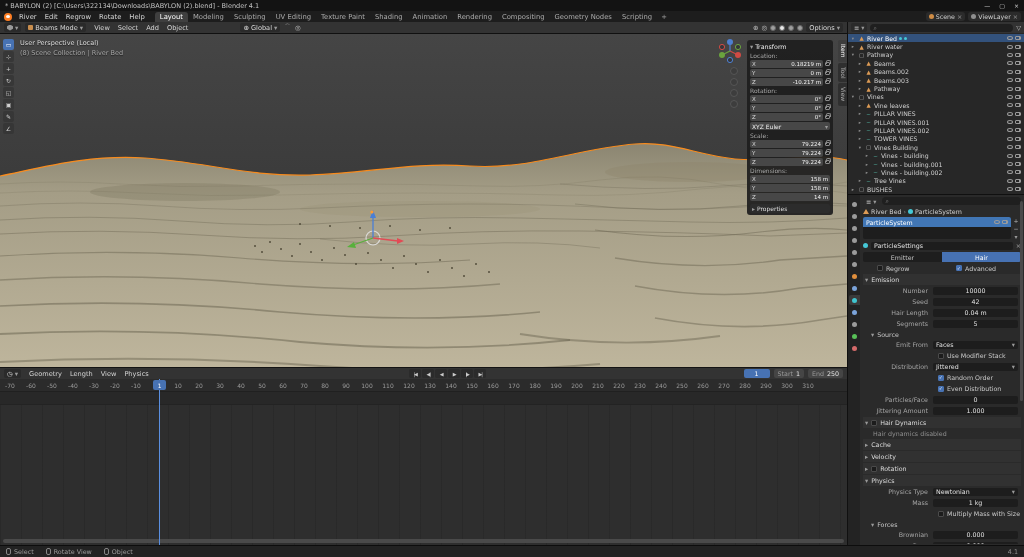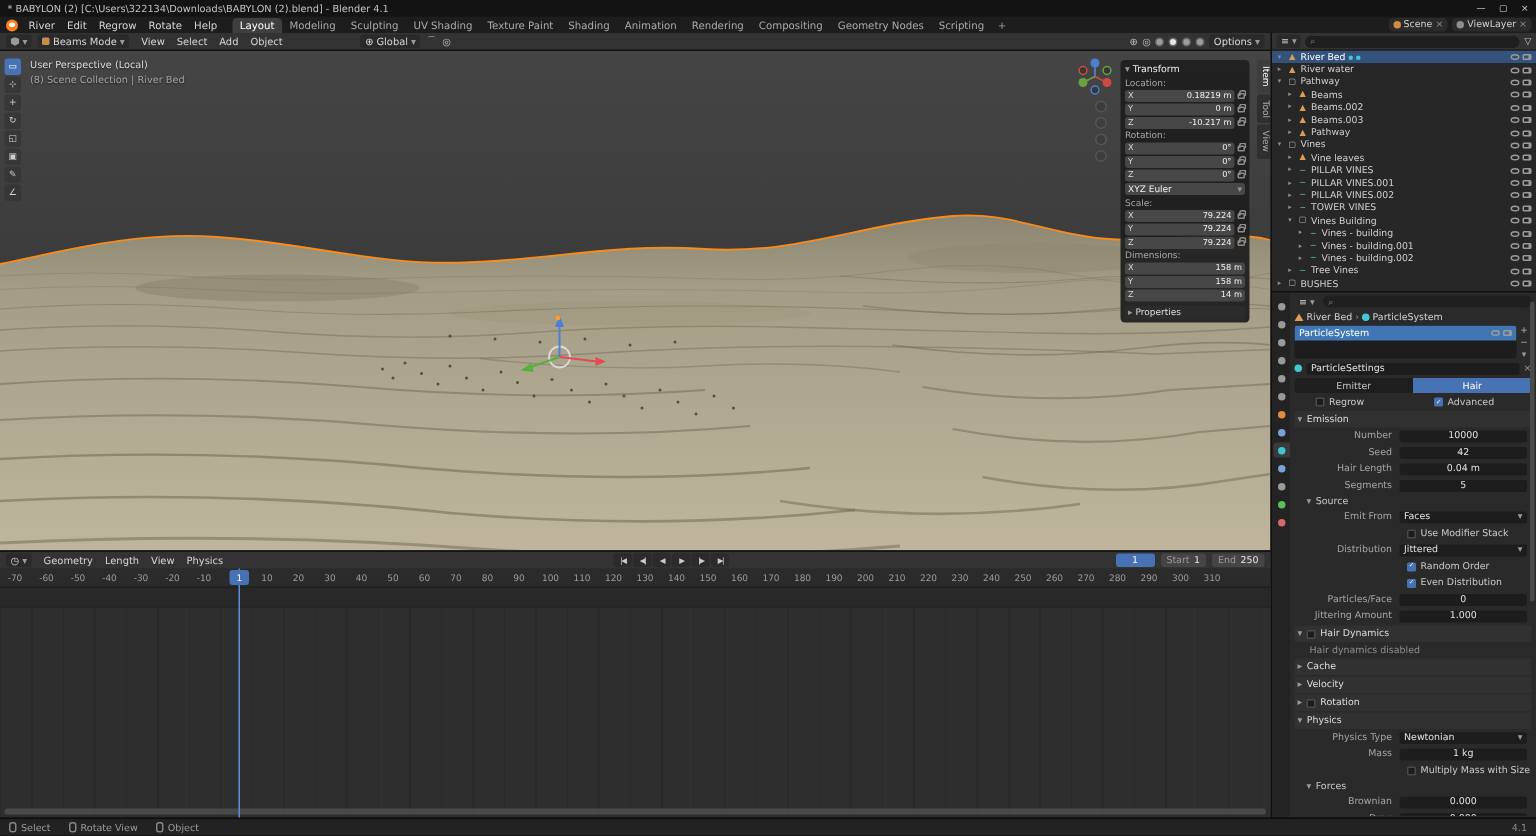--- a/index.html
+++ b/index.html
@@ -169,21 +169,21 @@
         <span class="menu-item">River</span>
         <span class="menu-item">Edit</span>
         <span class="menu-item">Regrow</span>
         <span class="menu-item">Rotate</span>
         <span class="menu-item">Help</span>
       </nav>
     <nav class="workspaces">
         <span class="ws active">Layout</span>
         <span class="ws">Modeling</span>
         <span class="ws">Sculpting</span>
-        <span class="ws">UV Shading</span>
+        <span class="ws">UV Editing</span>
         <span class="ws">Texture Paint</span>
         <span class="ws">Shading</span>
         <span class="ws">Animation</span>
         <span class="ws">Rendering</span>
         <span class="ws">Compositing</span>
         <span class="ws">Geometry Nodes</span>
         <span class="ws">Scripting</span>
       </nav>
     <span class="ws-add">+</span>
     <span class="flex-sp"></span>

